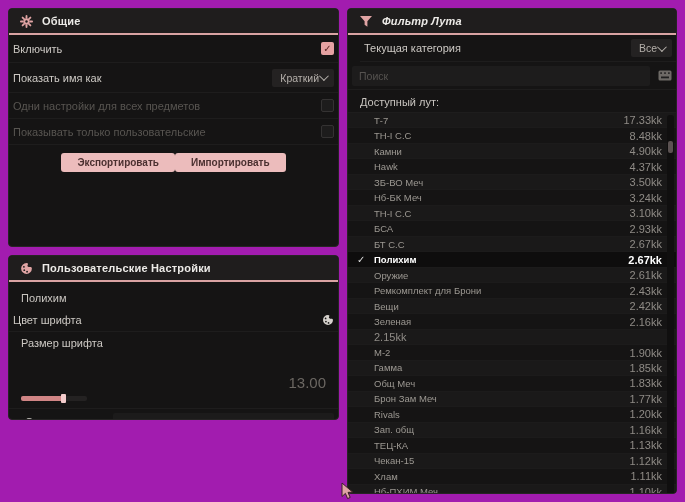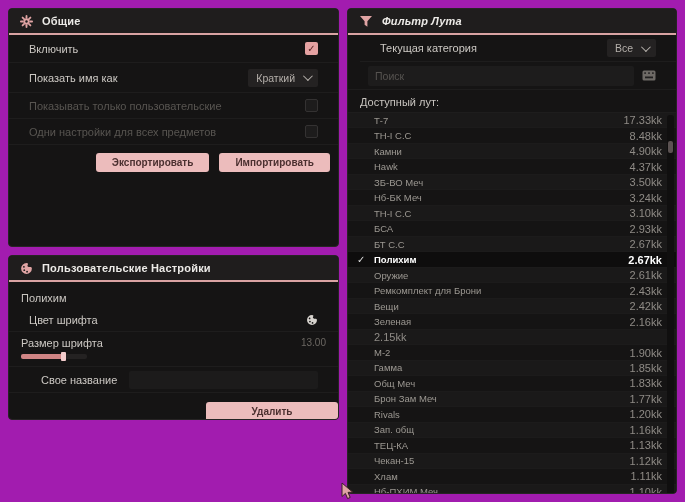--- a/index.html
+++ b/index.html
@@ -8,46 +8,46 @@
   .page { position:relative; width:685px; height:502px; background:#a21caf; overflow:hidden; }
 
   .col-left  { position:absolute; left:8px;  top:8px; width:331px; }
   .col-right { position:absolute; left:347px; top:8px; width:330px; }
 
   .panel { background:#151414; border:1px solid #262424; border-radius:4px; overflow:hidden; margin-bottom:8px; }
   .panel-header { display:flex; align-items:center; gap:9px; height:26px; padding:0 11px; background:#1f1d1d; border-bottom:2px solid #d9a3a3; }
   .panel-title { color:#eceae7; font-size:11px; font-weight:bold; letter-spacing:.2px; }
   .panel-title.italic { font-style:italic; }
 
-  .row { display:flex; align-items:center; padding:0 20px; border-bottom:1px solid #1e1d1d; }
+  .row { display:flex; align-items:center; padding:0 4px; border-bottom:1px solid #1e1d1d; }
   .row .label { color:#cdc9c4; font-size:11px; flex:1; }
   .row.disabled .label { color:#585551; }
 
   
   .g-row1 { height:28px; }
   .g-row2 { height:30px; }
   .g-row3, .g-row4 { height:26px; }
-  .btn-row { display:flex; justify-content:flex-end; gap:10px; padding:8px 8px 10px; border-bottom:none; }
+  .btn-row { display:flex; justify-content:center; padding:8px 8px 10px; border-bottom:none; }
   .pink-btn { background:#ecbcbc; color:#4b3030; font-size:10px; font-weight:bold; border:none; border-radius:3px; padding:4px 16px; font-family:inherit; cursor:pointer; }
   .filler { height:76px; }
 
   .checkbox { width:13px; height:13px; border-radius:2px; display:flex; align-items:center; justify-content:center; }
   .checkbox.checked { background:#e5a2a2; color:#5a2424; font-size:10px; font-weight:bold; }
   .checkbox.empty { background:#1d1c1c; border:1px solid #343232; }
 
-  .select { display:flex; align-items:center; gap:8px; background:#242222; border-radius:2px; padding:3px 8px; color:#b4afaa; font-size:10.5px; cursor:pointer; }
+  .select { display:flex; align-items:center; gap:0; background:#242222; border-radius:2px; padding:3px 8px; color:#b4afaa; font-size:10.5px; cursor:pointer; }
   .chev { width:7px; height:7px; border-right:1.5px solid #b4afaa; border-bottom:1.5px solid #b4afaa; transform:rotate(45deg) translateY(-2px); }
 
   
   .section-label { color:#c9c5c0; font-size:11px; padding:10px 12px 4px; }
   .c-color-row { height:24px; }
   .c-size-row  { flex-direction:column; align-items:stretch; padding:5px 12px 7px; }
   .c-size-top { display:flex; }
   .c-size-top .label { flex:1; }
-  .c-size-val { color:#6b6762; font-size:10px; }
+  .c-size-val { color:#6b6762; font-size:15px;margin-top:37px; }
   .slider { position:relative; width:66px; height:5px; background:#242222; border-radius:2px; margin-top:5px; }
   .slider-fill { position:absolute; left:0; top:0; height:5px; width:42px; background:#d08585; border-radius:2px; }
   .slider-handle { position:absolute; left:40px; top:-2px; width:5px; height:9px; background:#f3cccc; border-radius:1px; cursor:pointer; }
   .c-name-row { height:26px; }
   .text-input { flex:1; margin-left:12px; height:18px; background:#1c1b1b; border:none; border-radius:2px; color:#cdc9c4; font-size:10.5px; padding:0 6px; font-family:inherit; }
   .c-btn-row { display:flex; justify-content:flex-end; padding:9px 0 12px; }
   .del-btn { width:132px; }
 
   
   .f-cat-row { height:27px;margin-left:12px; }
@@ -107,27 +107,27 @@
       </div>
 
       <div class="row g-row2">
         <span class="label">Показать имя как</span>
         <span class="select">
           <span>Краткий</span>
           <span class="chev"></span>
         </span>
       </div>
 
+      <div class="row g-row4 disabled">
+        <span class="label">Одни настройки для всех предметов</span>
+        <span class="checkbox empty"></span>
+      </div>
+
       <div class="row g-row3 disabled">
         <span class="label">Показывать только пользовательские</span>
-        <span class="checkbox empty"></span>
-      </div>
-
-      <div class="row g-row4 disabled">
-        <span class="label">Одни настройки для всех предметов</span>
         <span class="checkbox empty"></span>
       </div>
 
       <div class="row btn-row">
         <button class="pink-btn">Экспортировать</button>
         <button class="pink-btn">Импортировать</button>
       </div>
       <div class="filler"></div>
     </section>
 

